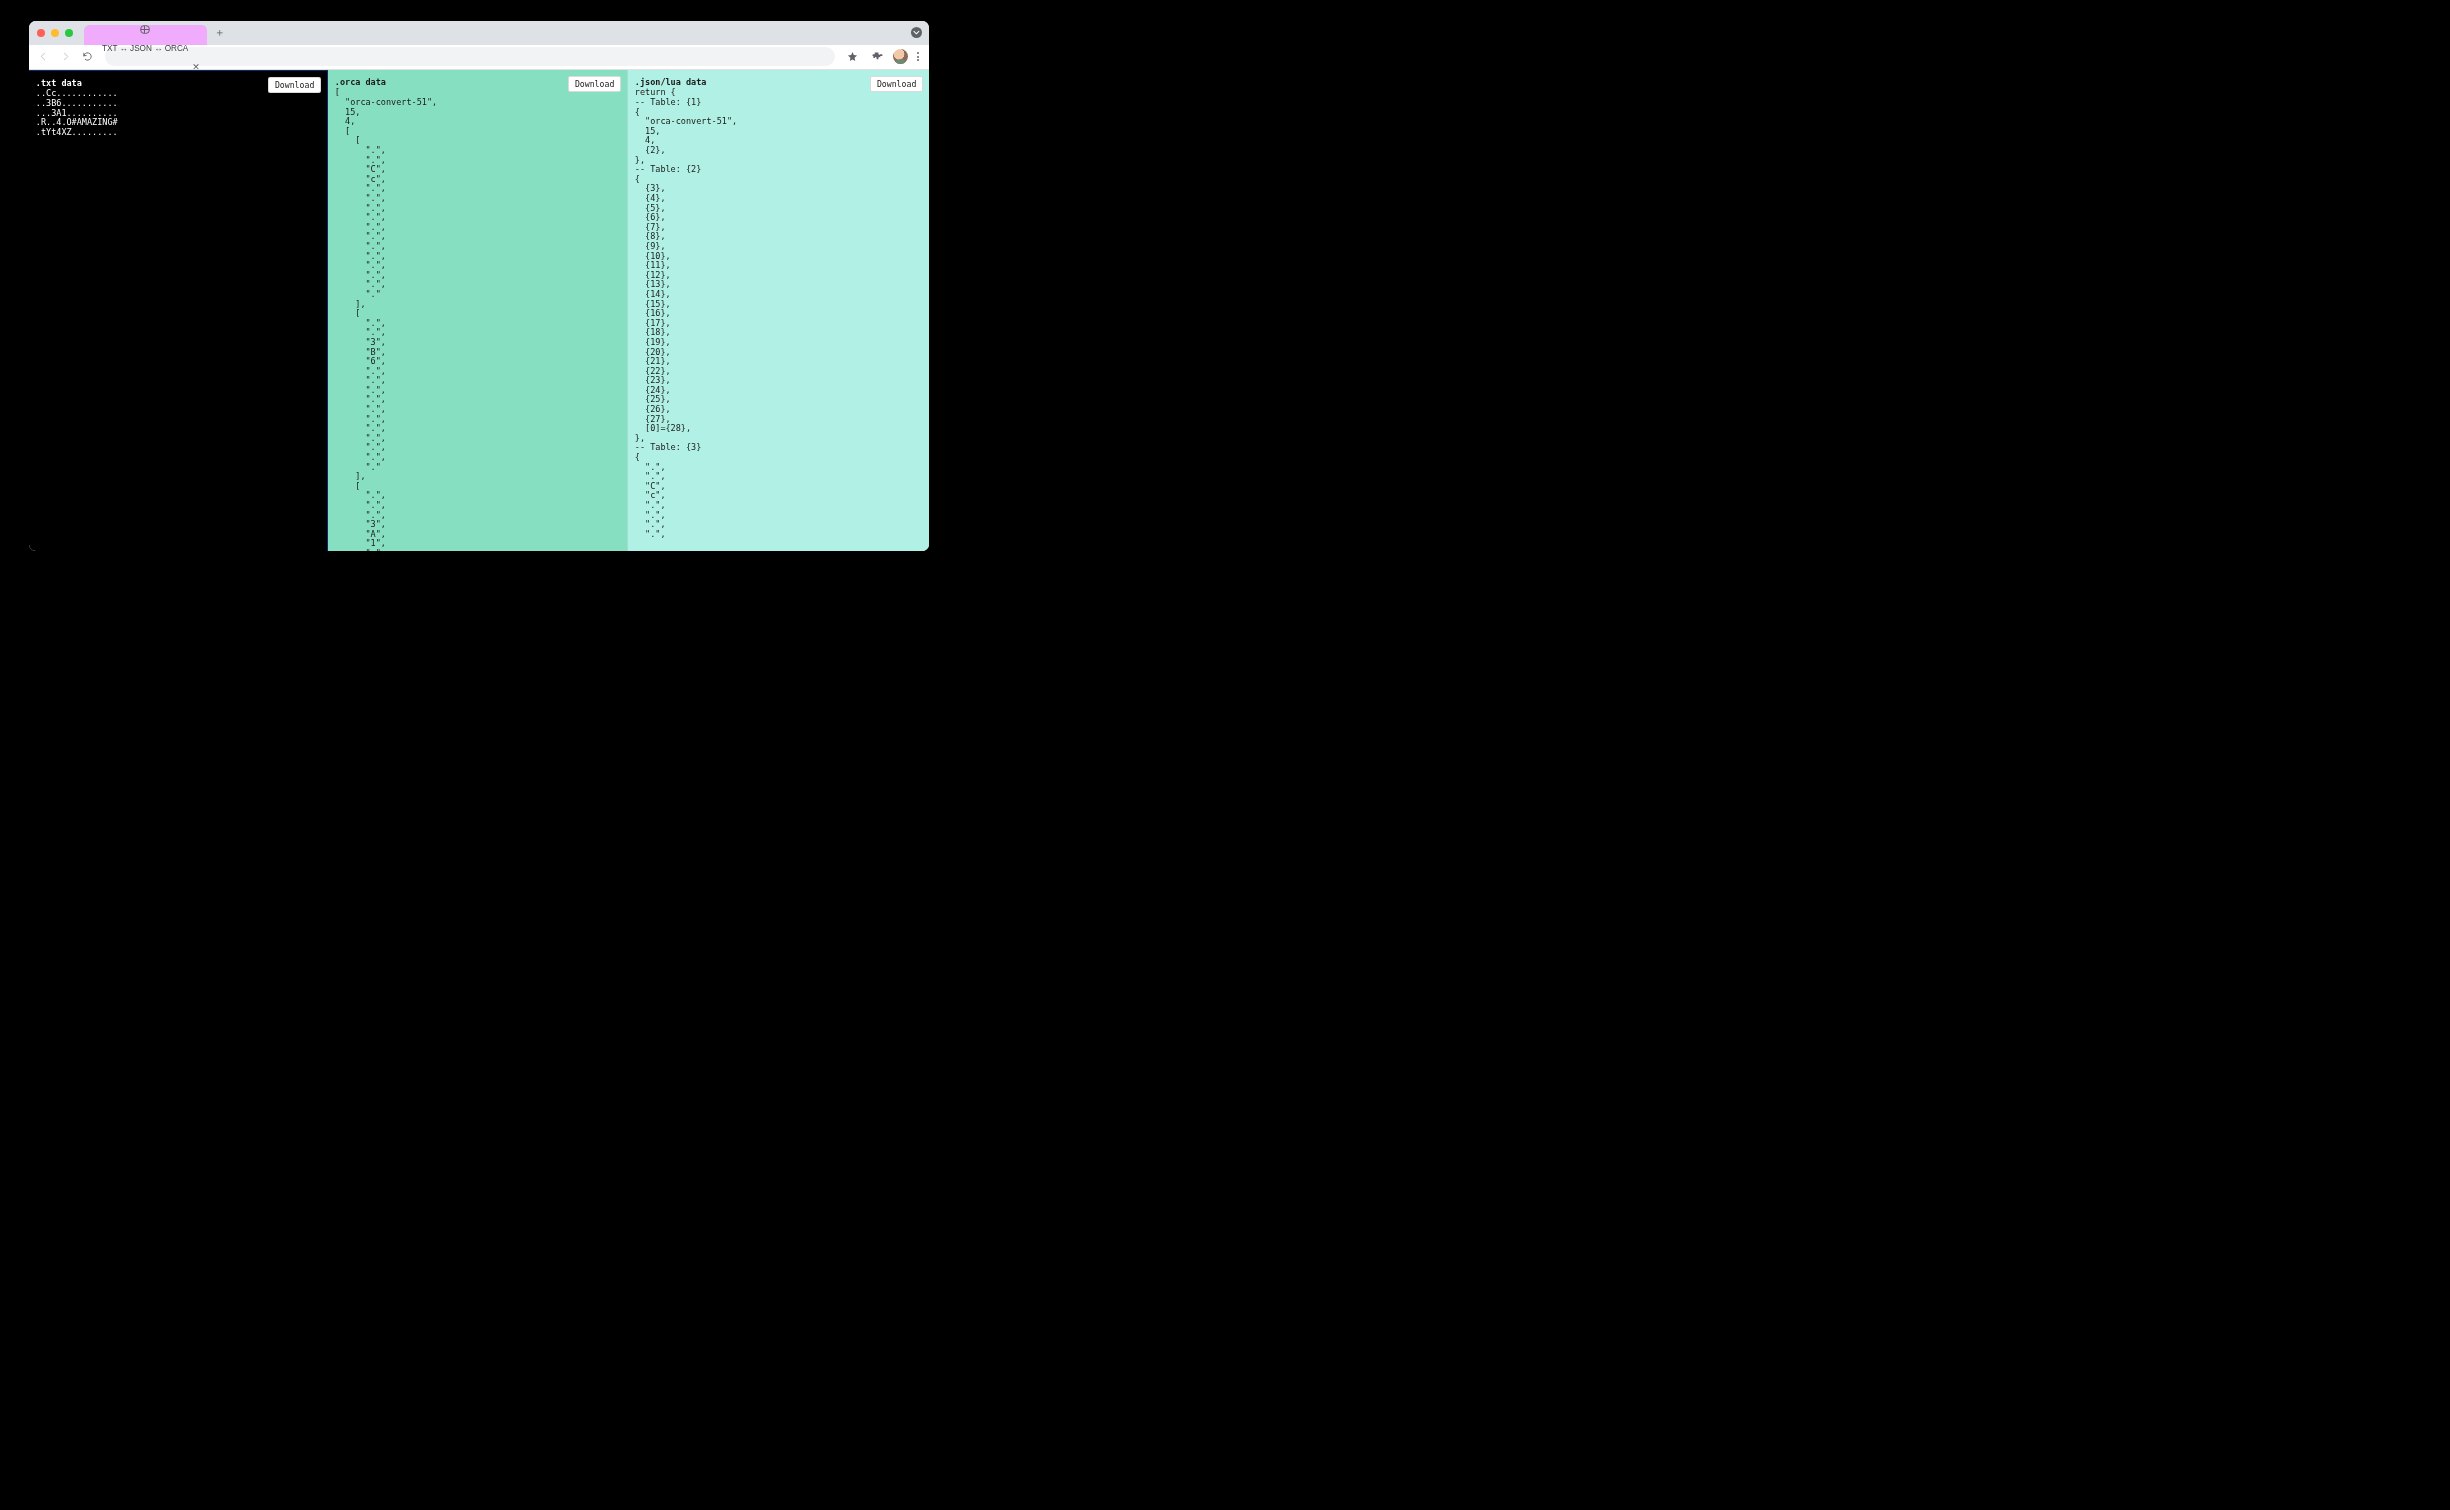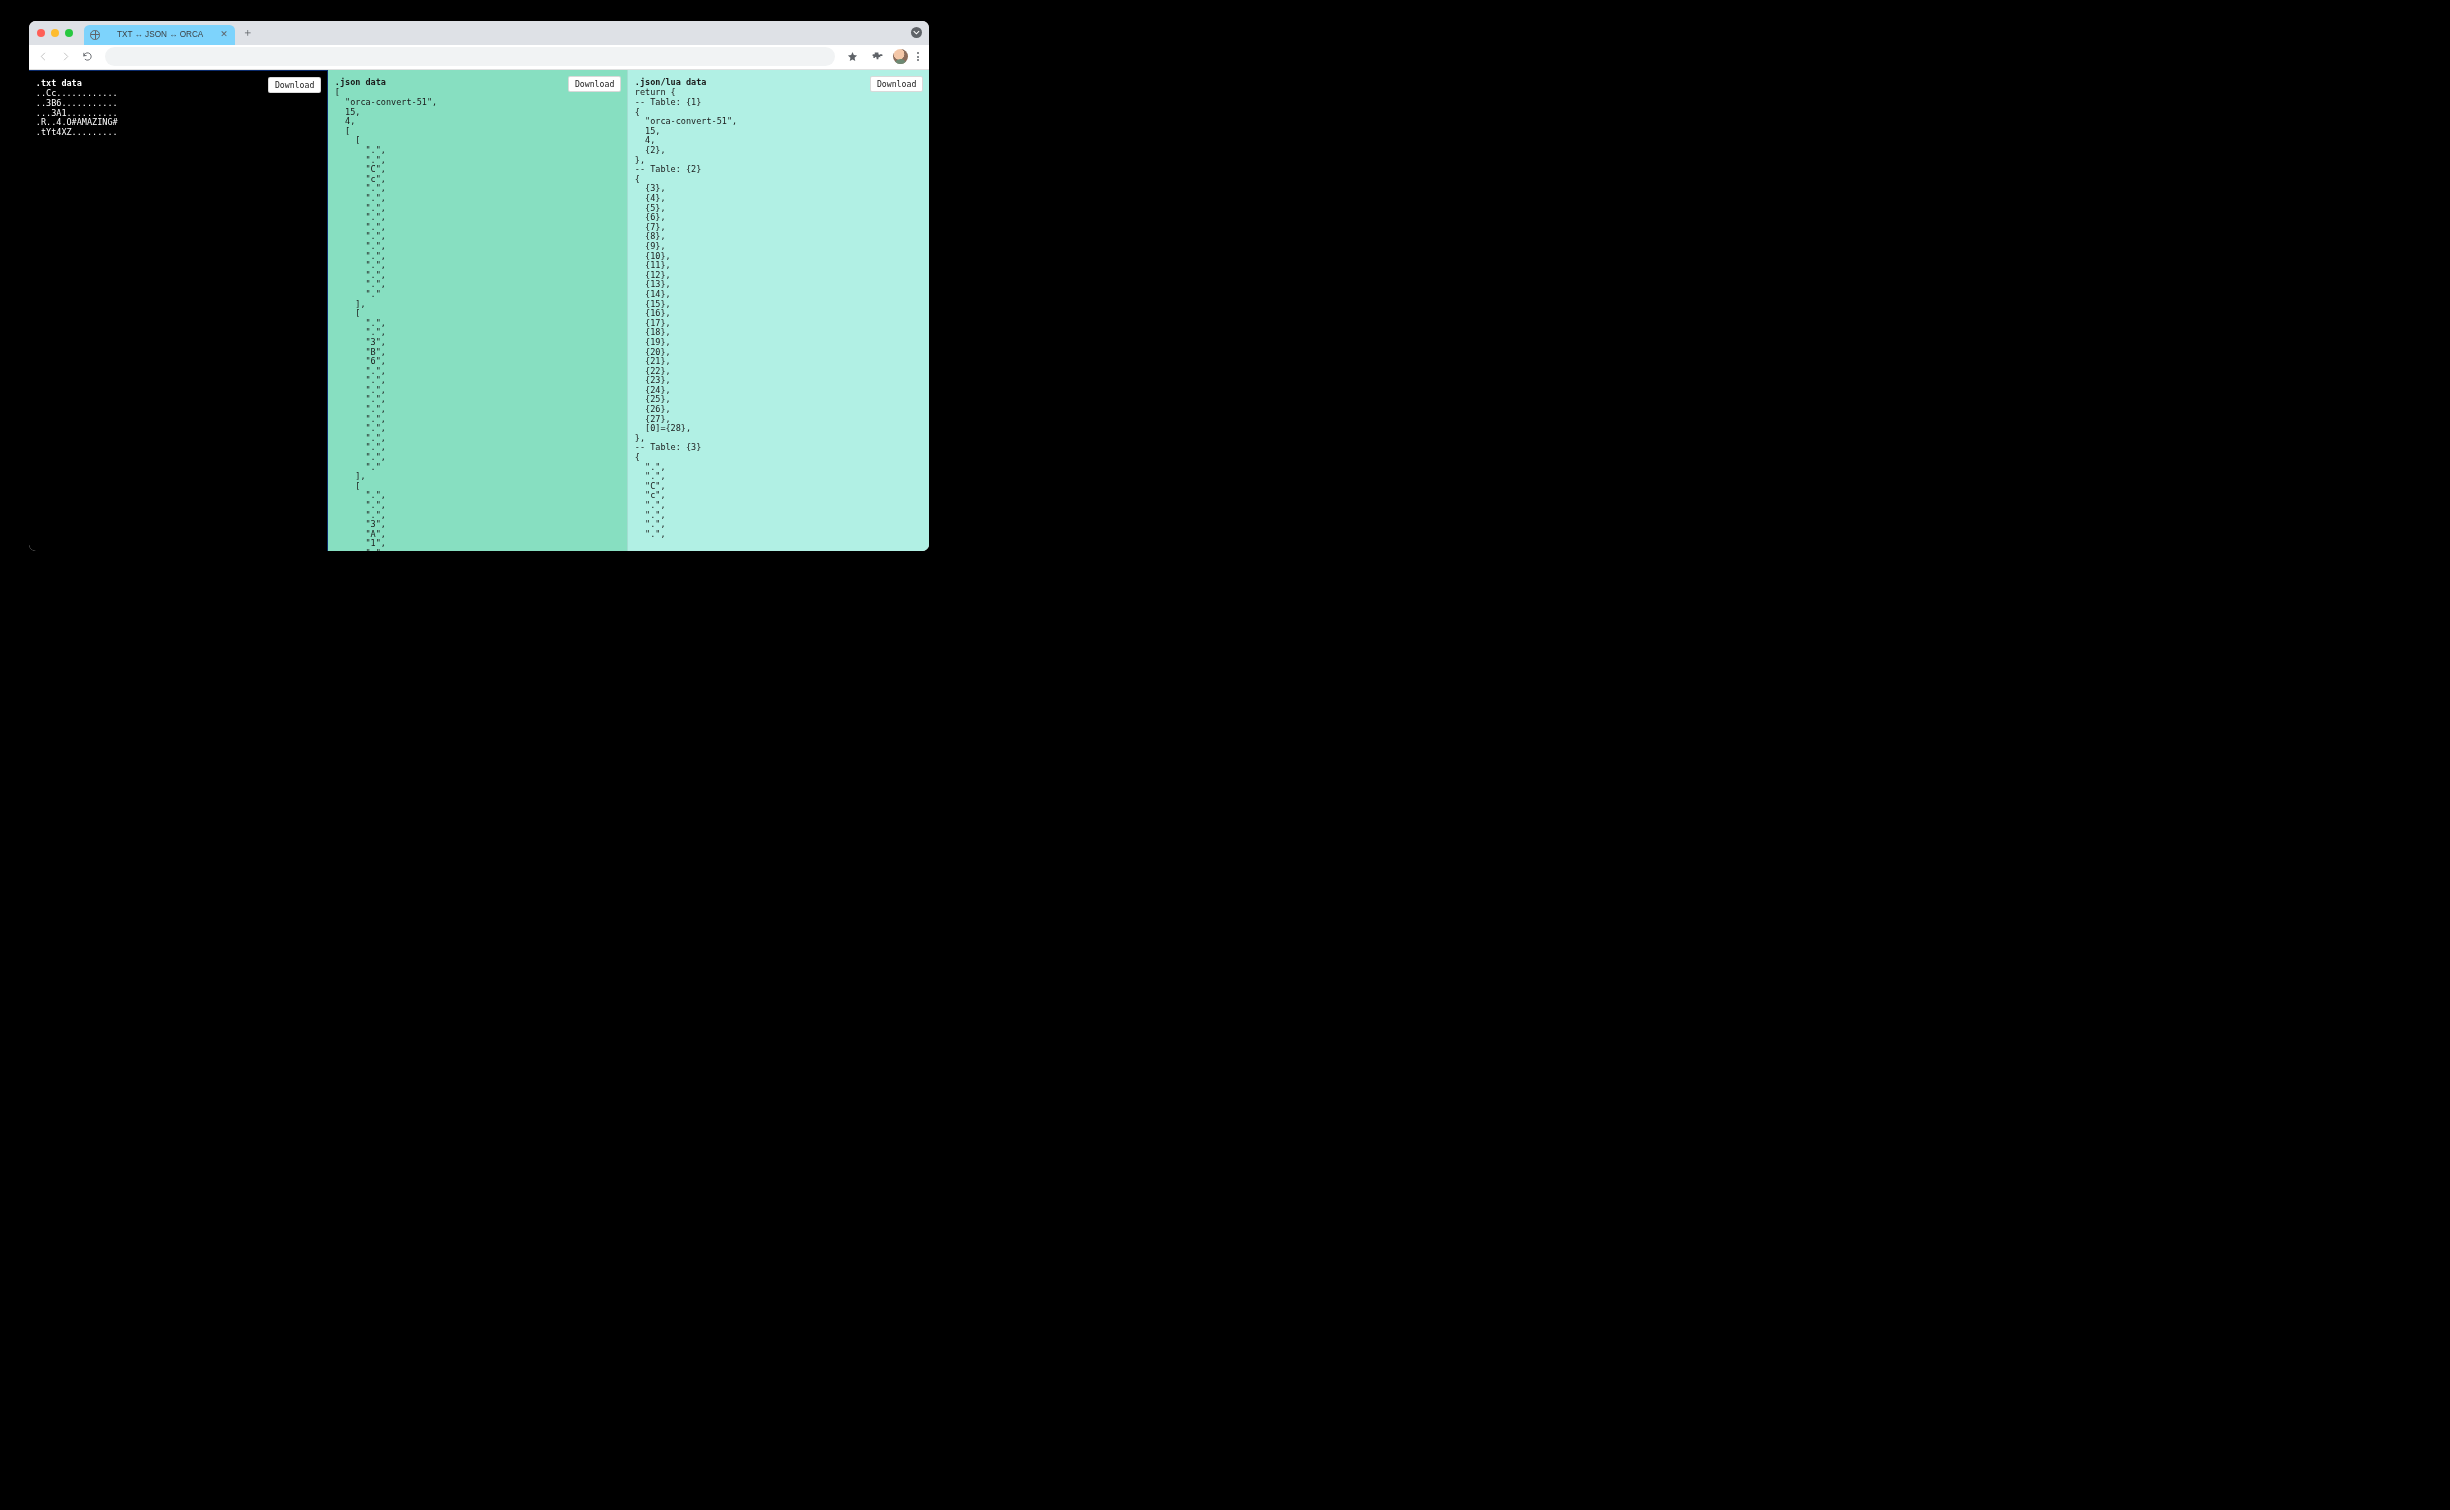--- a/index.html
+++ b/index.html
@@ -37,31 +37,32 @@
       gap: 5.5px;
       padding: 0 4.1px 0 2.7px;
     }
     .tl { width: 8.2px; height: 8.2px; border-radius: 50%; }
     .tl-red { background: #ff5f57; }
     .tl-yellow { background: #febc2e; }
     .tl-green { background: #28c840; }
     .tab {
       margin-left: 6.8px;
       height: 20.5px;
-      background: #7dd3fc;
+      background: #f0abfc;
       border-radius: 5.5px 5.5px 0 0;
       display: flex;
       align-items: center;
       padding: 0 6.8px;
-      gap: 17px;
+      gap: 10px;
       align-self: flex-end;
       min-width: 123px;
       position: relative;
       font-size: 8.2px;
       color: #3c4043;
+      flex-direction: column;
     }
     .tab .favicon {
       width: 9.6px; height: 9.6px;
       border: 1px solid #5f6368;
       border-radius: 50%;
       position: relative;
       flex-shrink: 0;
     }
     .tab .favicon::before, .tab .favicon::after {
       content: "";
@@ -272,21 +273,21 @@
       <div class="pane-title">.txt data</div>
       <pre>..Cc............
 ..3B6...........
 ...3A1..........
 .R..4.O#AMAZING#
 .tYt4XZ.........</pre>
     </div>
 
     <div class="pane pane-json">
       <button class="download-btn">Download</button>
-      <div class="pane-title">.json data</div>
+      <div class="pane-title">.orca data</div>
       <pre>[
   "orca-convert-51",
   15,
   4,
   [
     [
       ".",
       ".",
       "C",
       "c",

